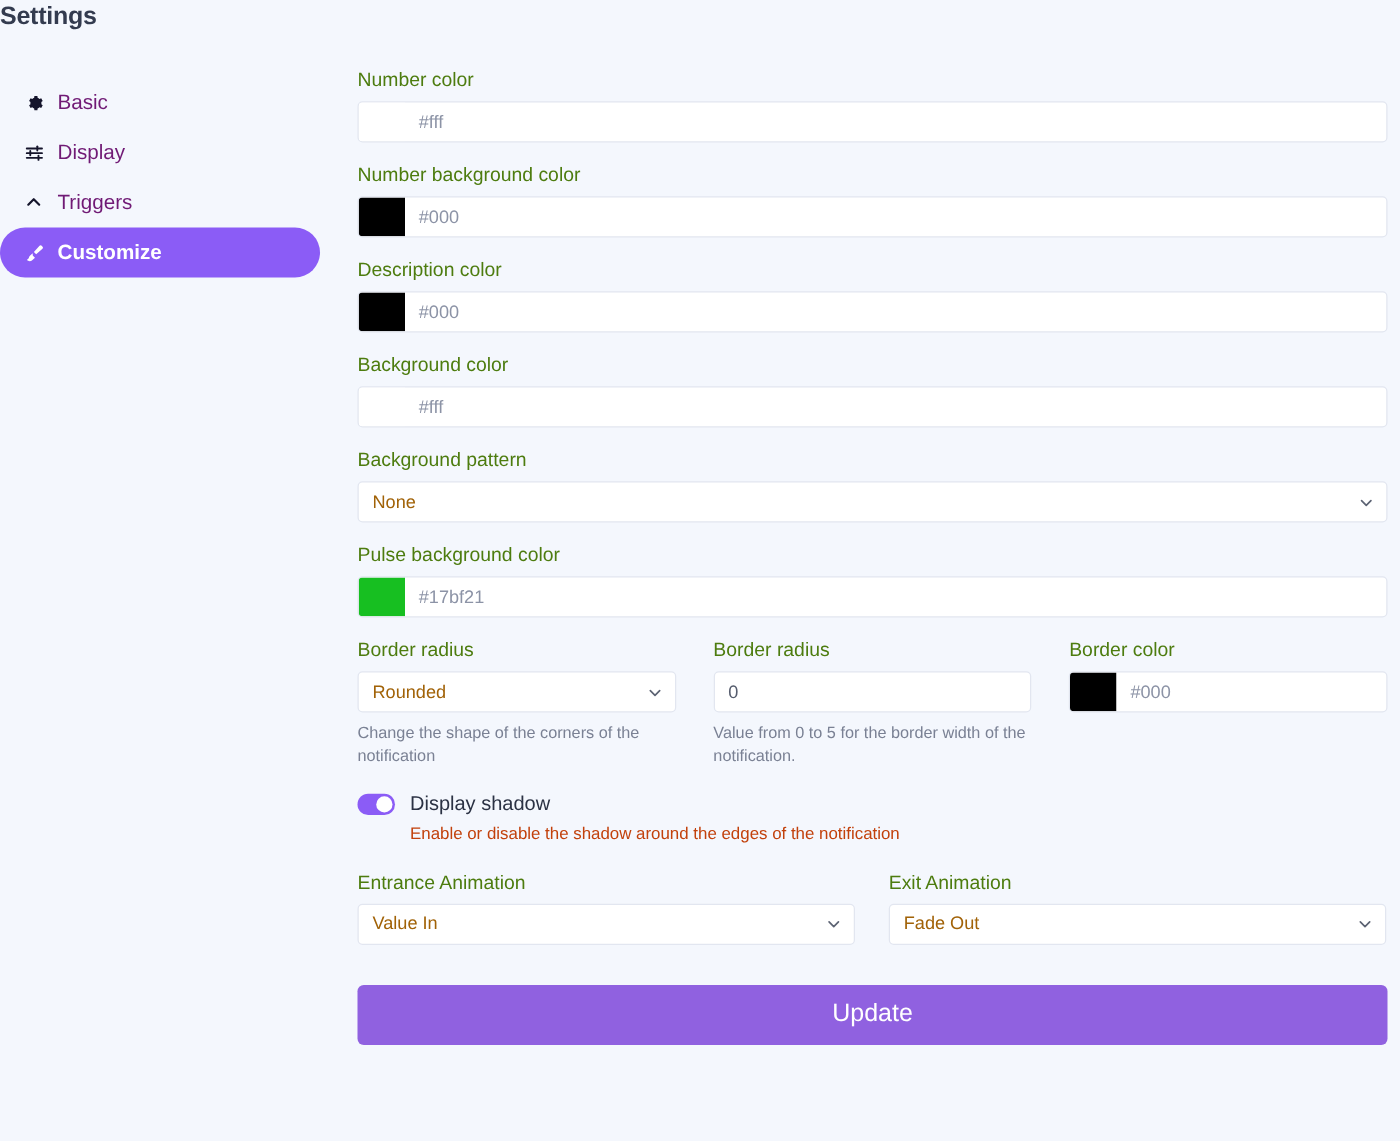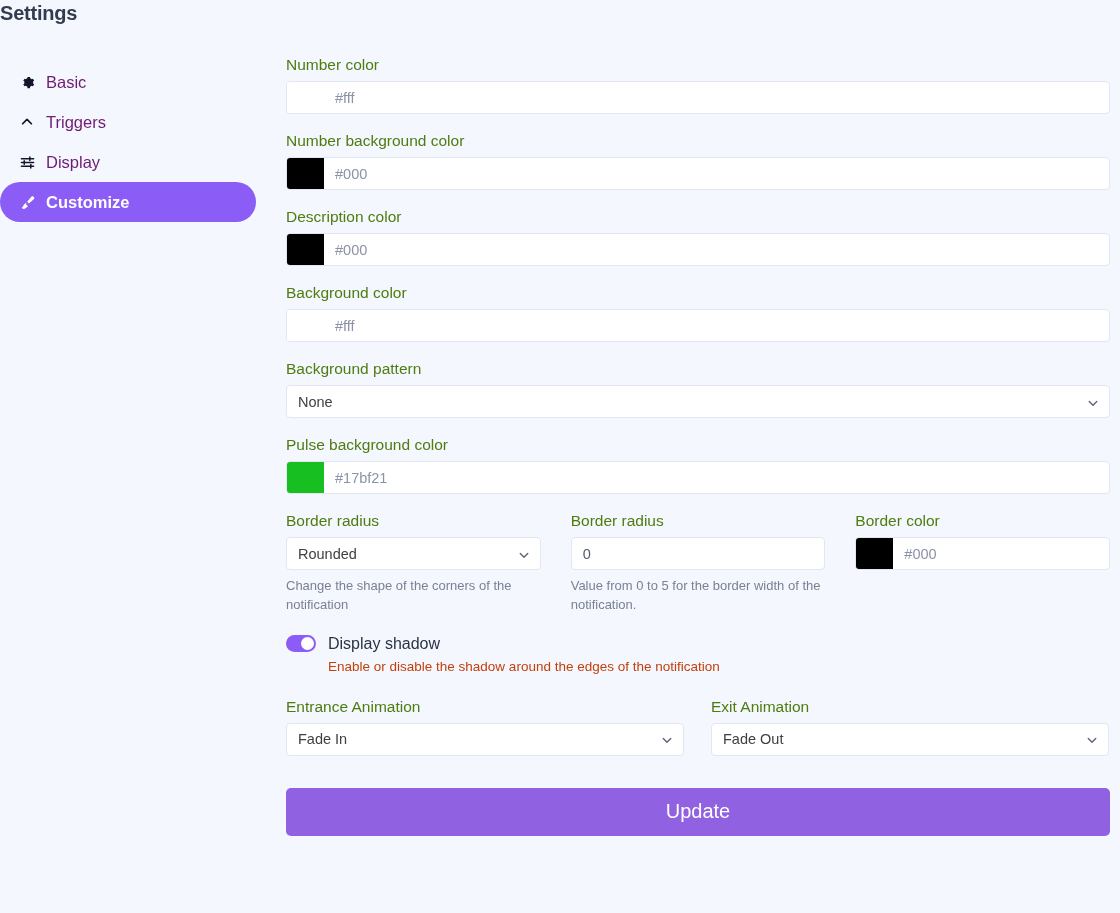--- a/index.html
+++ b/index.html
@@ -89,21 +89,21 @@
 
   
   .select {
     position: relative;
     height: 33px; width: 100%;
     background: #ffffff;
     border: 1px solid #e2e6f0;
     border-radius: 4px;
     display: flex; align-items: center;
     padding-left: 11px; padding-right: 30px;
-    font-size: 14.5px; color: #404040;
+    font-size: 14.5px; color: #a16207;
     cursor: pointer;
   }
   .select .chev {
     position: absolute; right: 10px; top: 50%;
     transform: translateY(-50%);
     width: 12px; height: 12px; color: #5c6373;
   }
 
   
   .row3 { display: flex; gap: 30px; }
@@ -160,45 +160,45 @@
   <nav class="sidebar">
 
     <div class="nav-item">
       <span class="nav-icon">
         <svg viewBox="0 0 16 16" width="15" height="15" fill="currentColor">
           <path d="M8 5.2a2.8 2.8 0 1 0 0 5.6 2.8 2.8 0 0 0 0-5.6zm0 4.2a1.4 1.4 0 1 1 0-2.8 1.4 1.4 0 0 1 0 2.8z"></path>
           <path d="M14 8c0-.33-.03-.65-.08-.96l1.2-.9-1.3-2.25-1.4.56c-.48-.42-1.04-.74-1.65-.94L10.6 2h-2.6l-.17 1.51c-.61.2-1.17.52-1.65.94l-1.4-.56-1.3 2.25 1.2.9c-.05.31-.08.63-.08.96s.03.65.08.96l-1.2.9 1.3 2.25 1.4-.56c.48.42 1.04.74 1.65.94L8 14h2.6l.17-1.51c.61-.2 1.17-.52 1.65-.94l1.4.56 1.3-2.25-1.2-.9c.05-.31.08-.63.08-.96z"></path>
         </svg>
       </span>
       <span class="nav-label">Basic</span>
-    </div>
-
-    <div class="nav-item">
-      <span class="nav-icon">
-        <svg viewBox="0 0 16 16" width="14" height="14" fill="none" stroke="currentColor" stroke-width="2" stroke-linecap="round" stroke-linejoin="round">
-          <polyline points="3,10 8,5 13,10"></polyline>
-        </svg>
-      </span>
-      <span class="nav-label">Triggers</span>
     </div>
 
     <div class="nav-item">
       <span class="nav-icon">
         <svg viewBox="0 0 16 16" width="15" height="15" fill="none" stroke="currentColor" stroke-width="1.6" stroke-linecap="round">
           <line x1="1.5" y1="4" x2="14.5" y2="4"></line>
           <line x1="1.5" y1="8" x2="14.5" y2="8"></line>
           <line x1="1.5" y1="12" x2="14.5" y2="12"></line>
           <line x1="10.5" y1="2.2" x2="10.5" y2="5.8"></line>
           <line x1="4.5" y1="6.2" x2="4.5" y2="9.8"></line>
           <line x1="11.5" y1="10.2" x2="11.5" y2="13.8"></line>
         </svg>
       </span>
       <span class="nav-label">Display</span>
     </div>
 
+    <div class="nav-item">
+      <span class="nav-icon">
+        <svg viewBox="0 0 16 16" width="14" height="14" fill="none" stroke="currentColor" stroke-width="2" stroke-linecap="round" stroke-linejoin="round">
+          <polyline points="3,10 8,5 13,10"></polyline>
+        </svg>
+      </span>
+      <span class="nav-label">Triggers</span>
+    </div>
+
     <div class="nav-item active">
       <span class="nav-icon">
         <svg viewBox="0 0 16 16" width="15" height="15" fill="currentColor">
           <path d="M14.1 1.6c-.5-.5-1.2-.4-1.7.1L7.6 7.1l1.9 1.9 5.4-4.8c.5-.5.6-1.2.1-1.7l-.9-.9z"></path>
           <path d="M6.6 8.1 4.4 10c-.6.5-.9 1.2-1.1 1.9-.1.5-.4.9-.8 1.2l-.9.7 1.1.7c1 .6 2.3.5 3.2-.3l2.6-2.3-1.9-1.8z"></path>
         </svg>
       </span>
       <span class="nav-label">Customize</span>
     </div>
 
@@ -299,21 +299,21 @@
         <span class="toggle-label">Display shadow</span>
       </div>
       <span class="toggle-help">Enable or disable the shadow around the edges of the notification</span>
     </div>
 
     <div class="row2">
 
       <div class="col">
         <label class="field-label">Entrance Animation</label>
         <div class="select">
-          <span>Fade In</span>
+          <span>Value In</span>
           <span class="chev">
             <svg viewBox="0 0 16 16" width="12" height="12" fill="none" stroke="currentColor" stroke-width="1.8" stroke-linecap="round" stroke-linejoin="round">
               <polyline points="3,6 8,11 13,6"></polyline>
             </svg>
           </span>
         </div>
       </div>
 
       <div class="col">
         <label class="field-label">Exit Animation</label>

